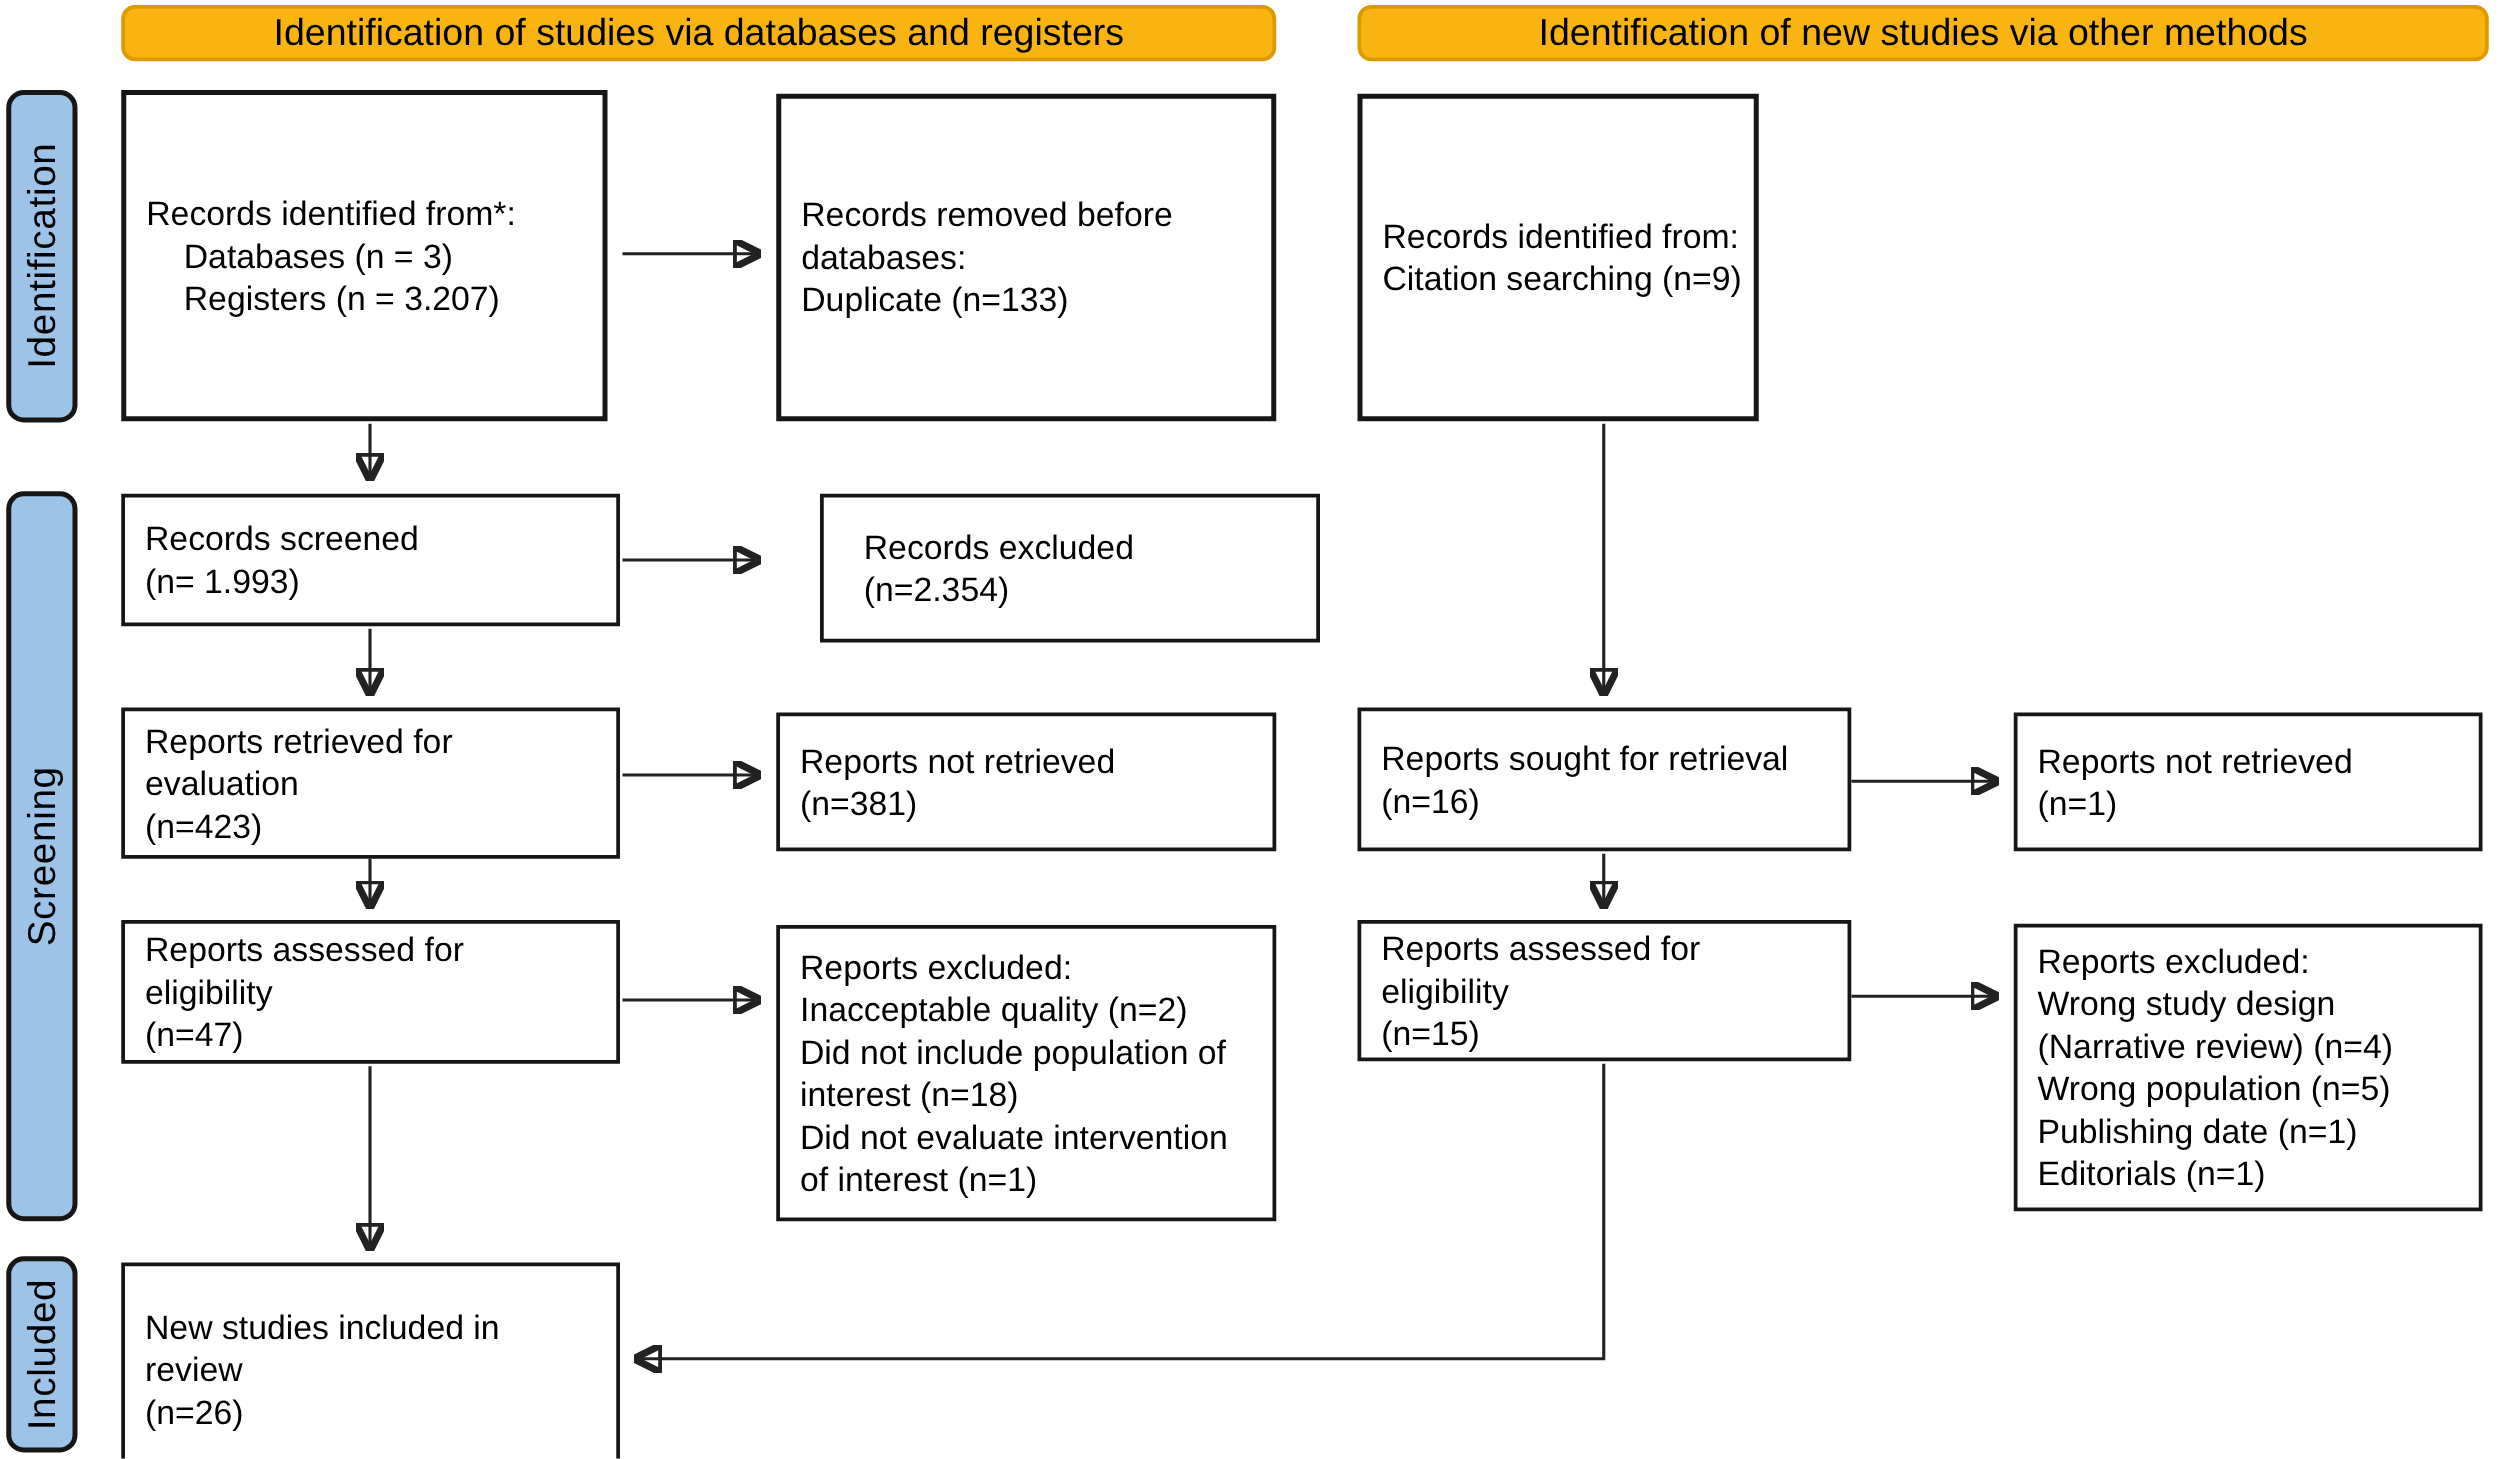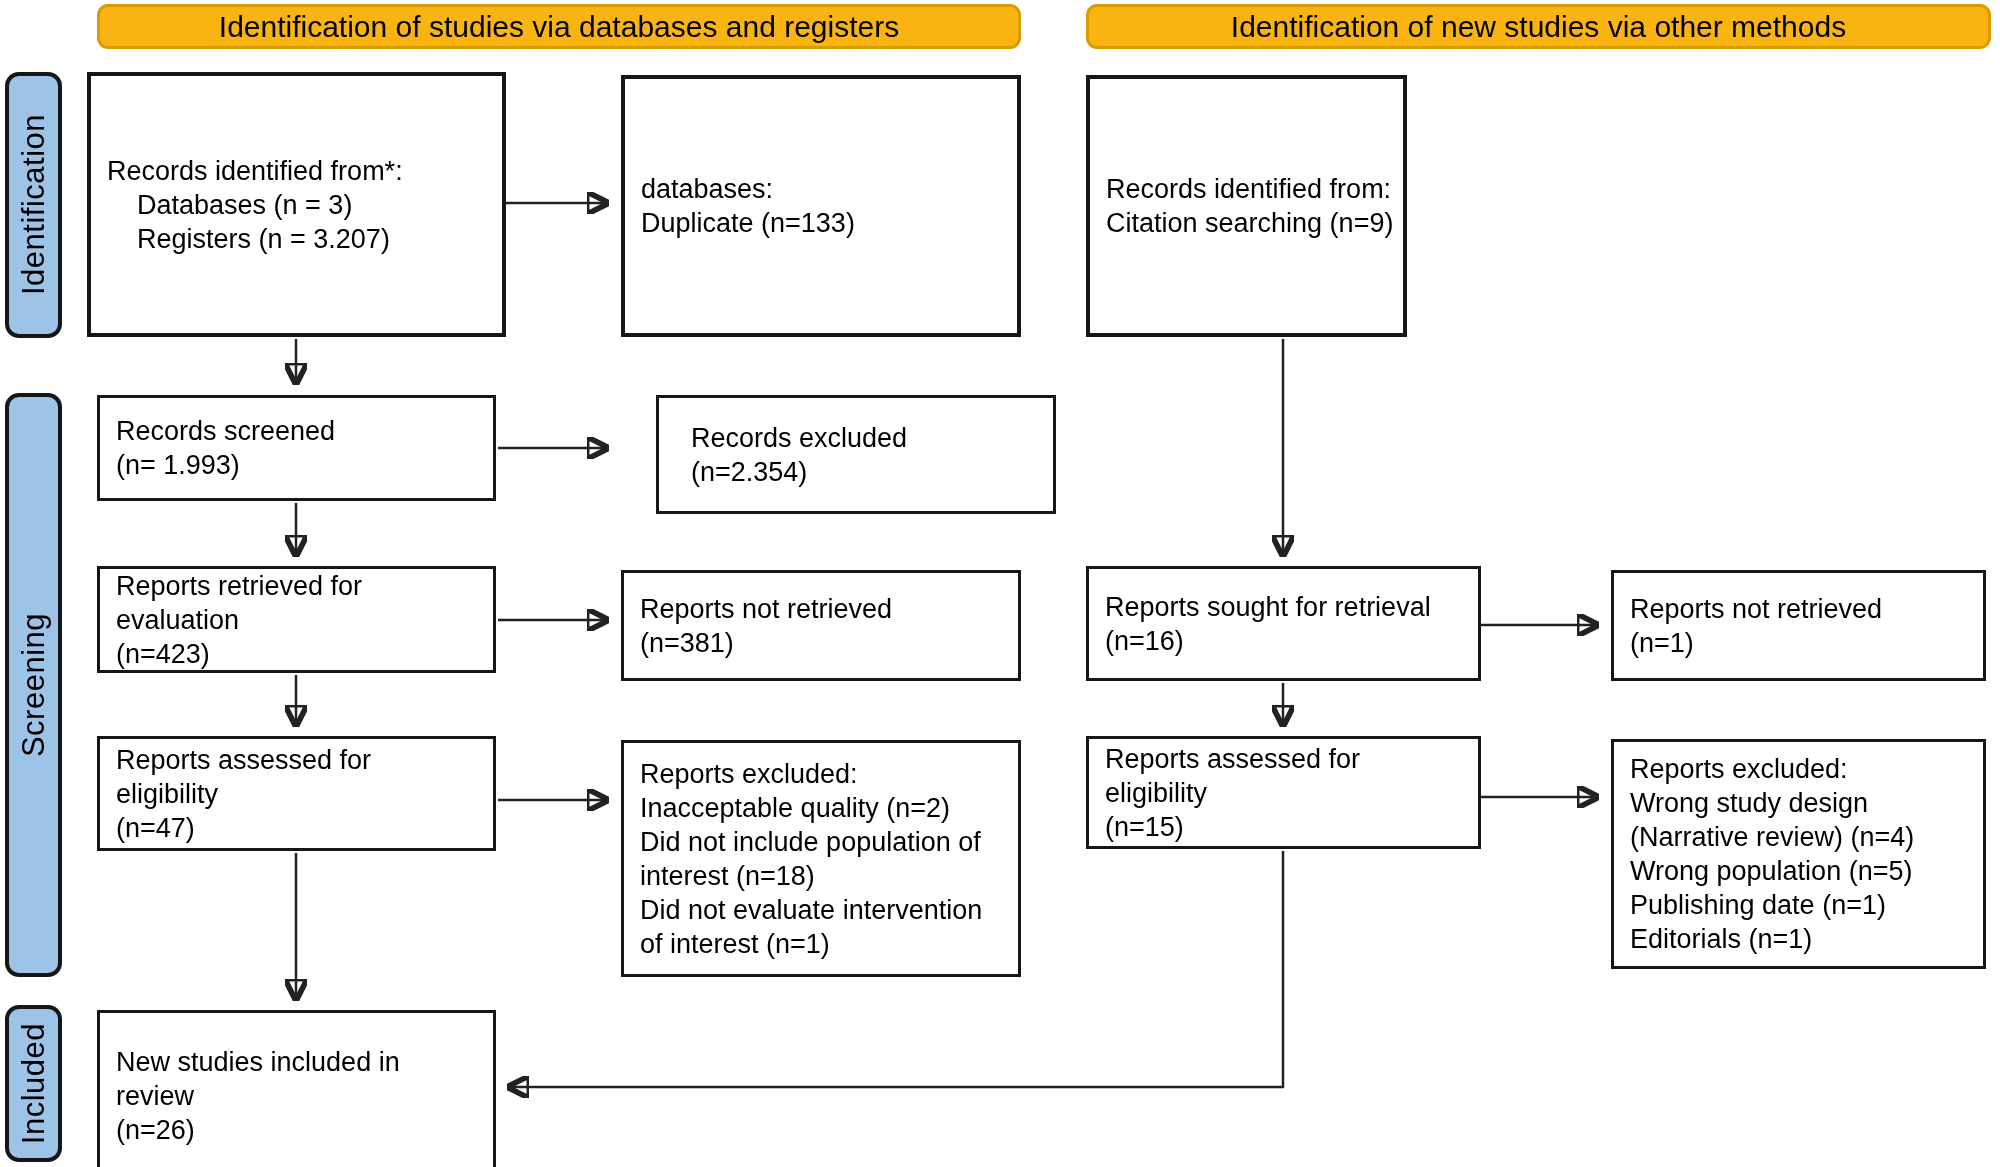--- a/index.html
+++ b/index.html
@@ -74,50 +74,51 @@
   <div class="stage" style="left:5px;top:72px;width:57px;height:266px;">
     <span class="vtext">Identification</span>
   </div>
   <div class="stage" style="left:5px;top:393px;width:57px;height:584px;">
     <span class="vtext">Screening</span>
   </div>
   <div class="stage" style="left:5px;top:1005px;width:57px;height:157px;">
     <span class="vtext">Included</span>
   </div>
 
-  <div class="box thick" style="left:87px;top:72px;width:419px;height:265px;">
+  <div class="box thick" style="left:97px;top:72px;width:389px;height:265px;">
     <div class="box-text">
       <div class="line">Records identified from*:</div>
       <div class="line indent">Databases (n = 3)</div>
       <div class="line indent">Registers (n = 3.207)</div>
     </div>
   </div>
 
   <div class="box thick" style="left:621px;top:75px;width:400px;height:262px;">
     <div class="box-text">
+      <div class="line">Records removed before</div>
       <div class="line">databases:</div>
       <div class="line">Duplicate (n=133)</div>
     </div>
   </div>
 
   <div class="box" style="left:97px;top:395px;width:399px;height:106px;padding-left:16px;">
     <div class="box-text">
       <div class="line">Records screened</div>
       <div class="line">(n= 1.993)</div>
     </div>
   </div>
 
   <div class="box" style="left:656px;top:395px;width:400px;height:119px;padding-left:32px;">
     <div class="box-text">
       <div class="line">Records excluded</div>
       <div class="line">(n=2.354)</div>
     </div>
   </div>
 
-  <div class="box" style="left:97px;top:566px;width:399px;height:107px;">
+  <div class="box" style="left:97px;top:566px;width:399px;height:121px;">
     <div class="box-text">
       <div class="line">Reports retrieved for</div>
       <div class="line">evaluation</div>
       <div class="line">(n=423)</div>
     </div>
   </div>
 
   <div class="box" style="left:621px;top:570px;width:400px;height:111px;">
     <div class="box-text">
       <div class="line">Reports not retrieved</div>

